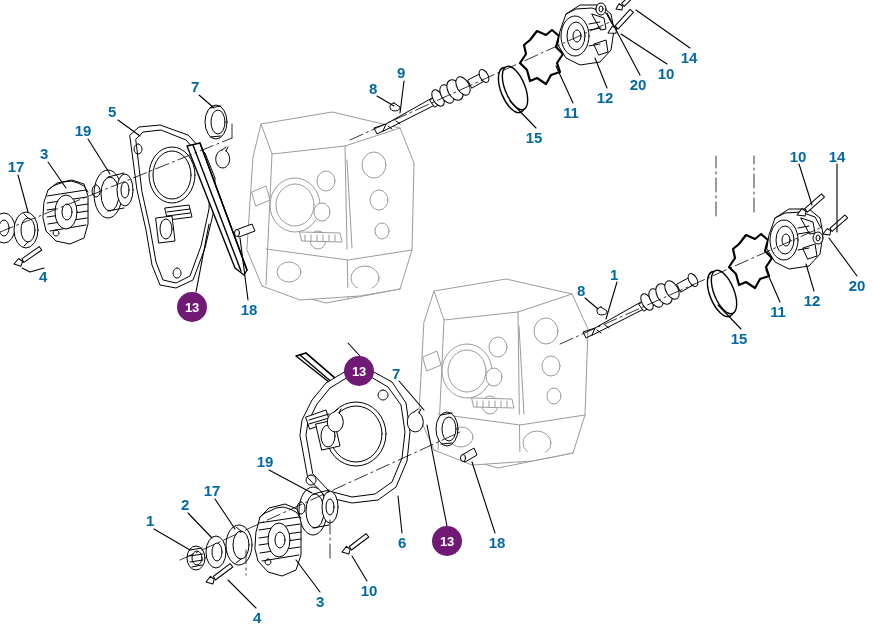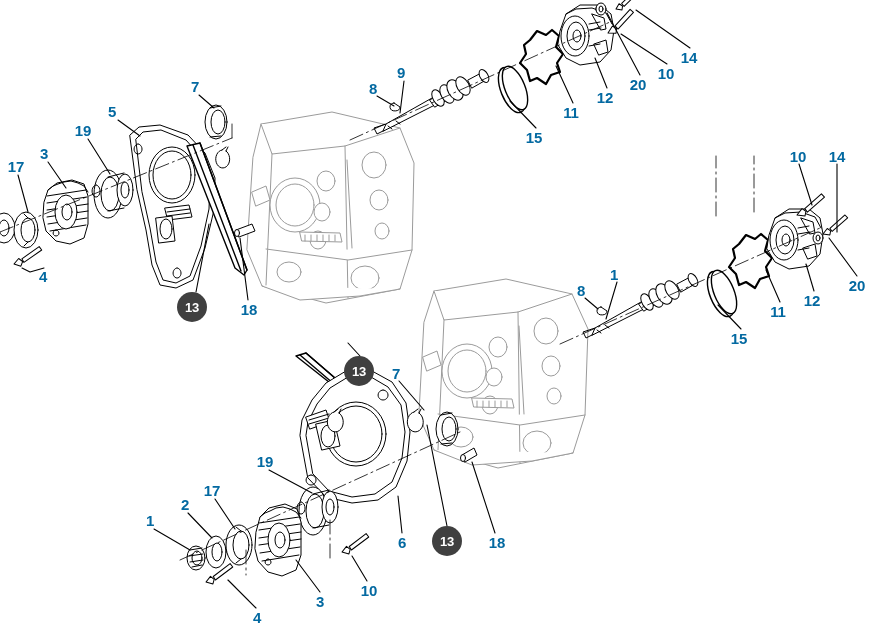--- a/index.html
+++ b/index.html
@@ -31,21 +31,21 @@
     line-height: 1;
     white-space: nowrap;
     transform: translate(-50%, -50%);
     letter-spacing: -0.2px;
   }
   .marker {
     position: absolute;
     width: 30px;
     height: 30px;
     border-radius: 50%;
-    background: #404040;
+    background: #701a75;
     color: #ffffff;
     font-family: "Liberation Sans", sans-serif;
     font-weight: bold;
     font-size: 13px;
     display: flex;
     align-items: center;
     justify-content: center;
     transform: translate(-50%, -50%);
     letter-spacing: -0.3px;
   }

